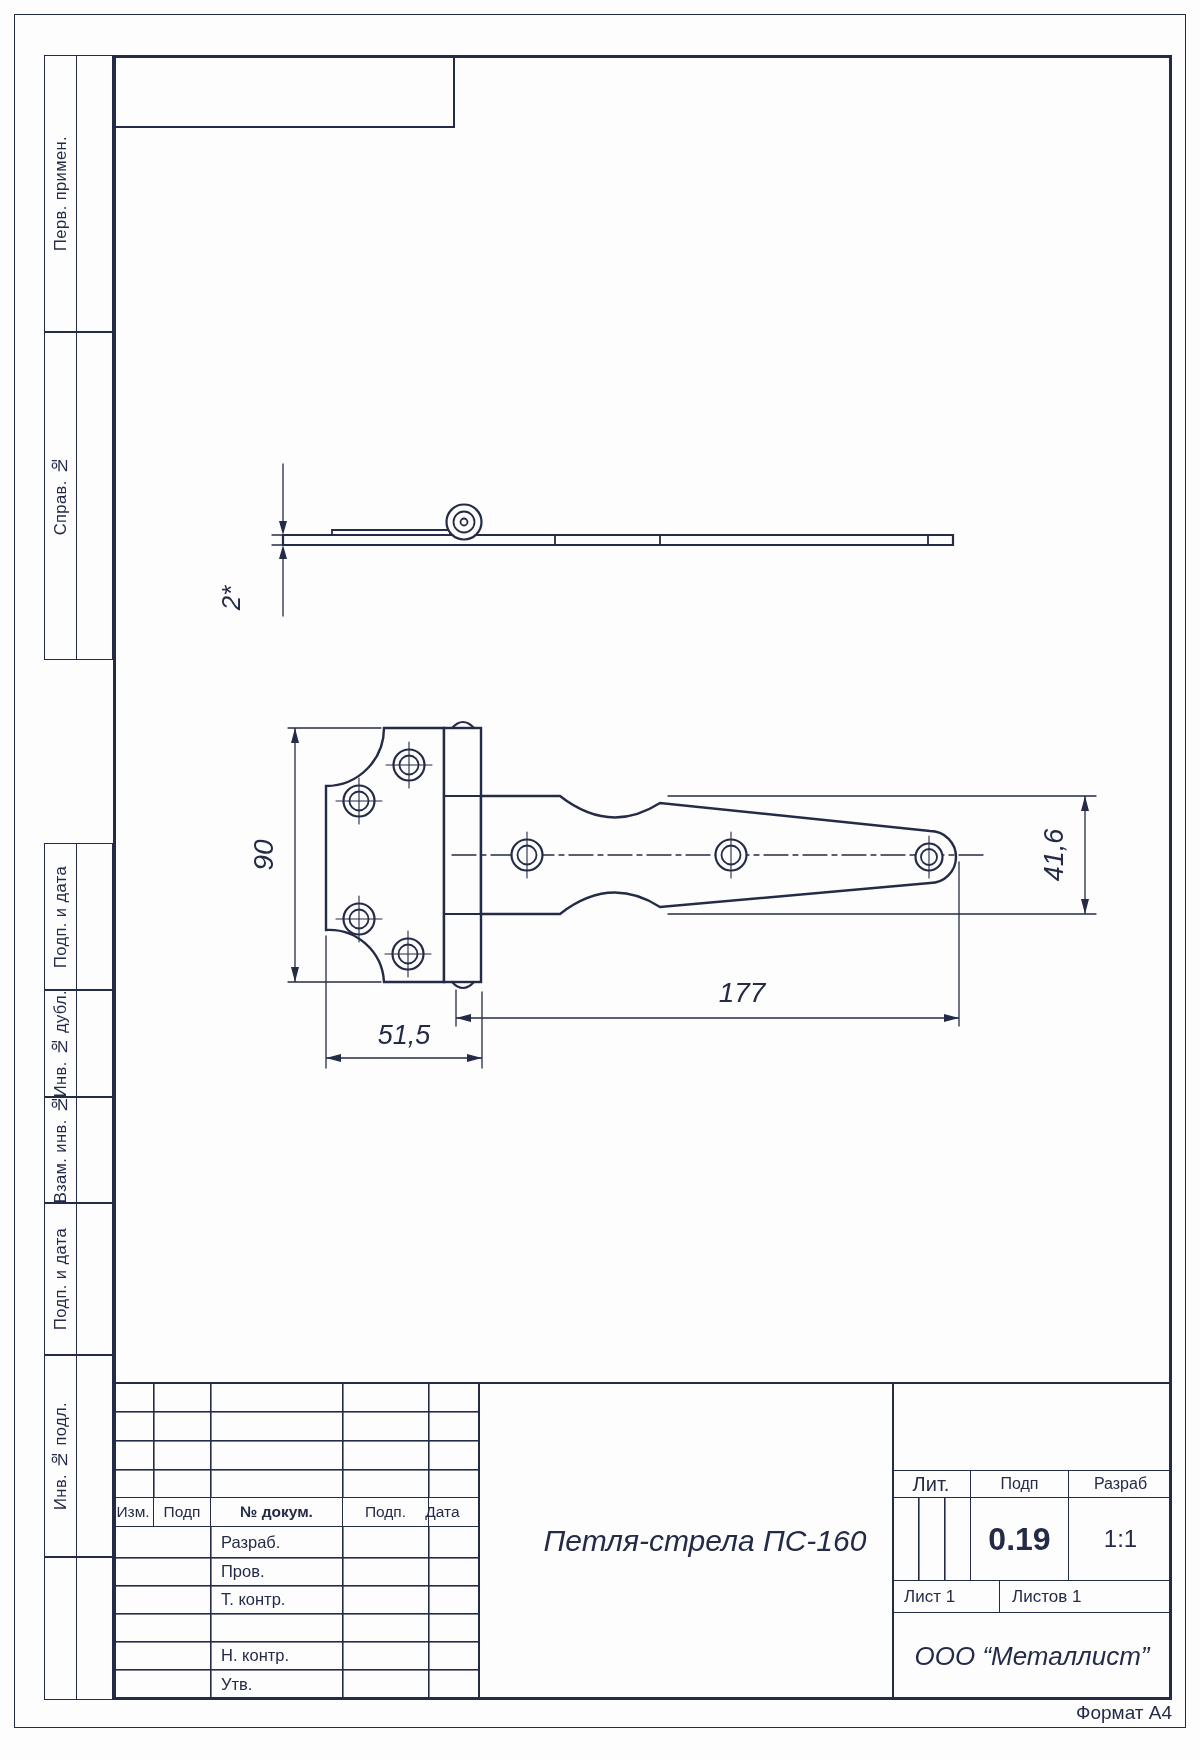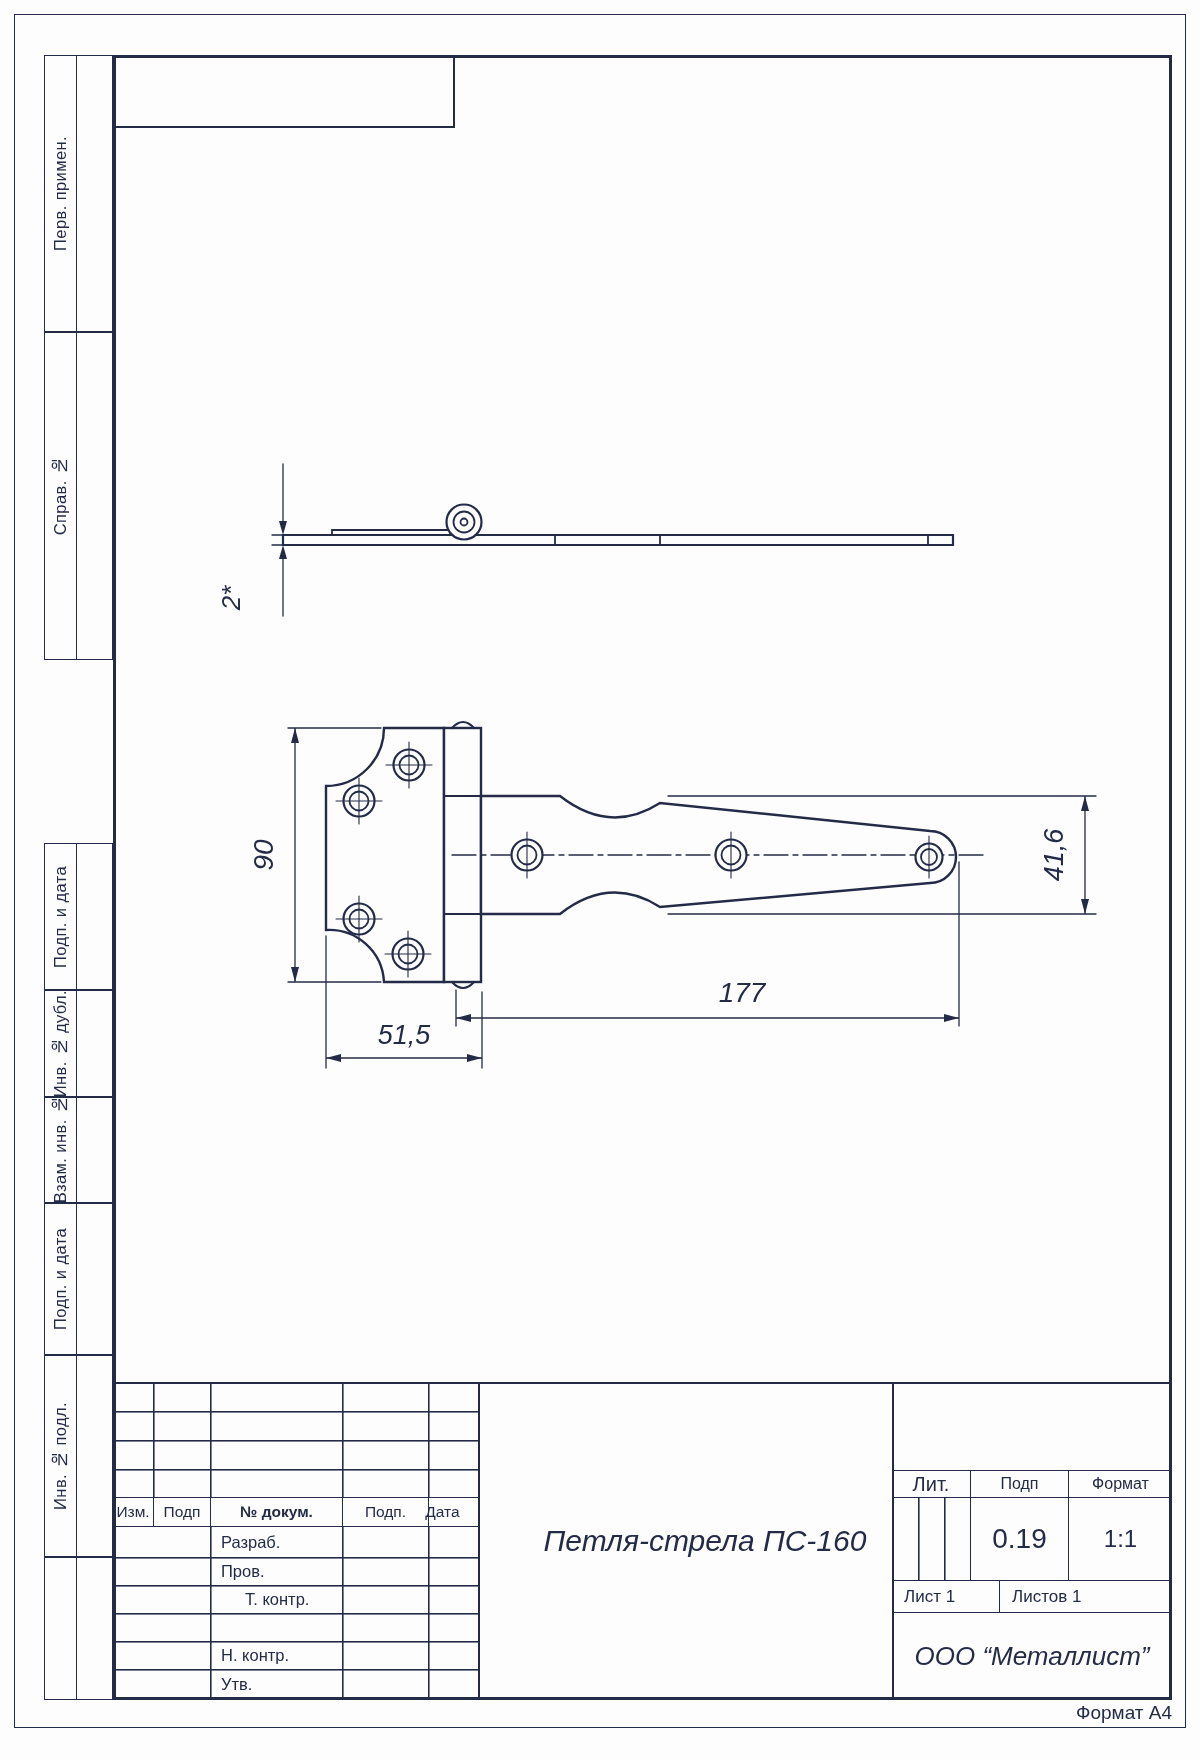--- a/index.html
+++ b/index.html
@@ -106,38 +106,38 @@
          linear-gradient(var(--ink),var(--ink)),linear-gradient(var(--ink),var(--ink)),
          linear-gradient(var(--ink),var(--ink)),linear-gradient(var(--ink),var(--ink)),
          linear-gradient(var(--ink),var(--ink)),linear-gradient(var(--ink),var(--ink)),
          linear-gradient(var(--ink),var(--ink)),linear-gradient(var(--ink),var(--ink));
        background-repeat:no-repeat;
        background-size:1.6px 173px,1.6px 173px,1.6px 173px,365px 1.6px,365px 1.6px,365px 1.6px,365px 1.6px,365px 1.6px;
        background-position:97px 0,229px 0,315px 0,0 30px,0 58px,0 86px,0 114px,0 142px;"></div>
 
   <div class="abs siglab" style="left:213px;top:1527px;width:126px;height:30px;">Разраб.</div>
   <div class="abs siglab" style="left:213px;top:1557px;width:126px;height:28px;">Пров.</div>
-  <div class="abs siglab" style="left:213px;top:1585px;width:126px;height:28px;margin-left:24px;">Т. контр.</div>
+  <div class="abs siglab" style="left:213px;top:1585px;width:126px;height:28px;">Т. контр.</div>
   <div class="abs siglab" style="left:213px;top:1613px;width:126px;height:28px;"></div>
   <div class="abs siglab" style="left:213px;top:1641px;width:126px;height:28px;">Н. контр.</div>
   <div class="abs siglab" style="left:213px;top:1669px;width:126px;height:31px;">Утв.</div>
 
   <div class="abs cell it" style="left:478px;top:1382px;width:414px;height:318px;font-size:30px;padding-left:40px;">
     <span>Петля-стрела ПС-160</span>
   </div>
 
   <div class="abs row" style="left:892px;top:1470px;width:280px;height:28px;">
     <div class="cell" style="width:78px;font-size:20px;">Лит.</div>
     <div class="cell bl" style="width:98px;font-size:16px;">Подп</div>
-    <div class="cell bl" style="width:104px;font-size:16px;">Формат</div>
+    <div class="cell bl" style="width:104px;font-size:16px;">Разраб</div>
   </div>
   <div class="abs" style="left:892px;top:1498px;width:78px;height:82px;
        background-image:linear-gradient(var(--ink),var(--ink)),linear-gradient(var(--ink),var(--ink));
        background-repeat:no-repeat;background-size:1.6px 82px,1.6px 82px;background-position:26px 0,52px 0;"></div>
-  <div class="abs cell" style="left:970px;top:1498px;width:98px;height:82px;border-left:1.6px solid var(--ink);font-size:28px;">
+  <div class="abs cell" style="left:970px;top:1498px;width:98px;height:82px;border-left:1.6px solid var(--ink);font-size:32px;font-weight:bold;">
     <span>0.19</span>
   </div>
   <div class="abs cell" style="left:1068px;top:1498px;width:104px;height:82px;border-left:1.6px solid var(--ink);font-size:24px;">
     <span>1:1</span>
   </div>
   <div class="abs row" style="left:892px;top:1580px;width:280px;height:33px;">
     <div class="cell" style="width:107px;font-size:17px;justify-content:flex-start;padding-left:12px;">Лист 1</div>
     <div class="cell bl" style="width:173px;font-size:17px;justify-content:flex-start;padding-left:12px;">Листов 1</div>
   </div>
   <div class="abs cell it" style="left:892px;top:1613px;width:280px;height:87px;font-size:26px;">

